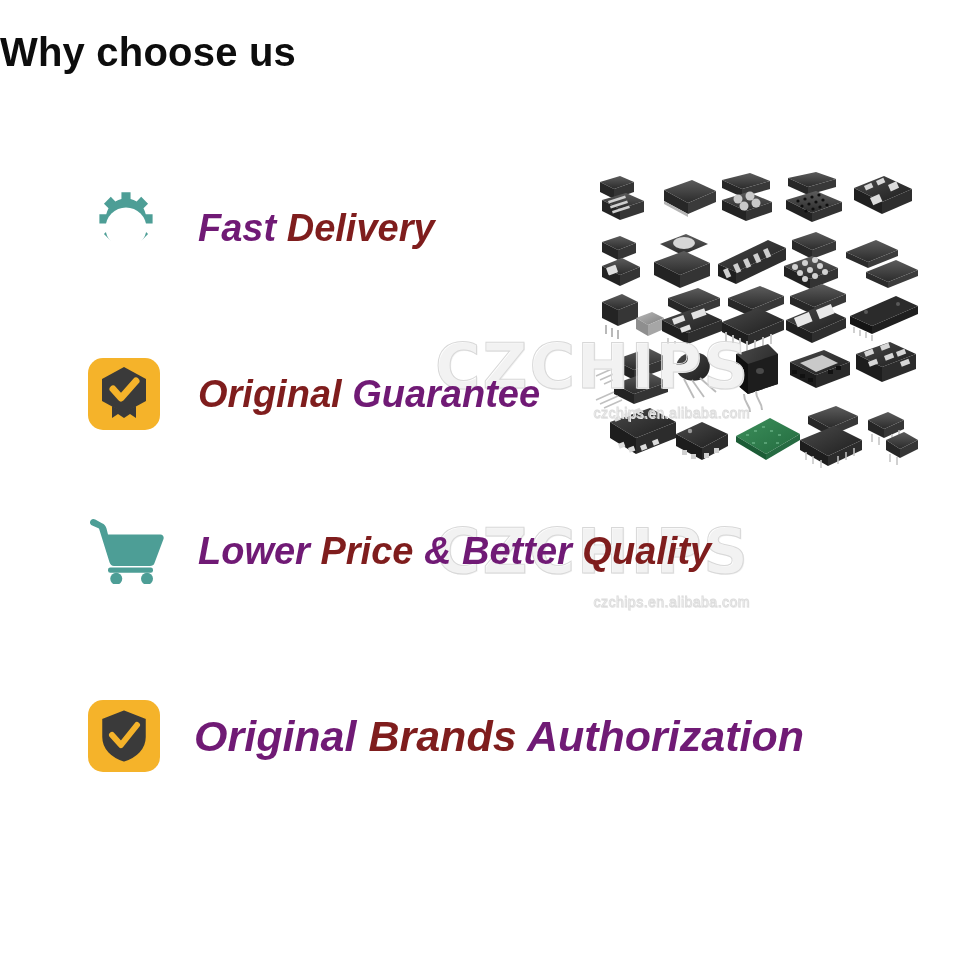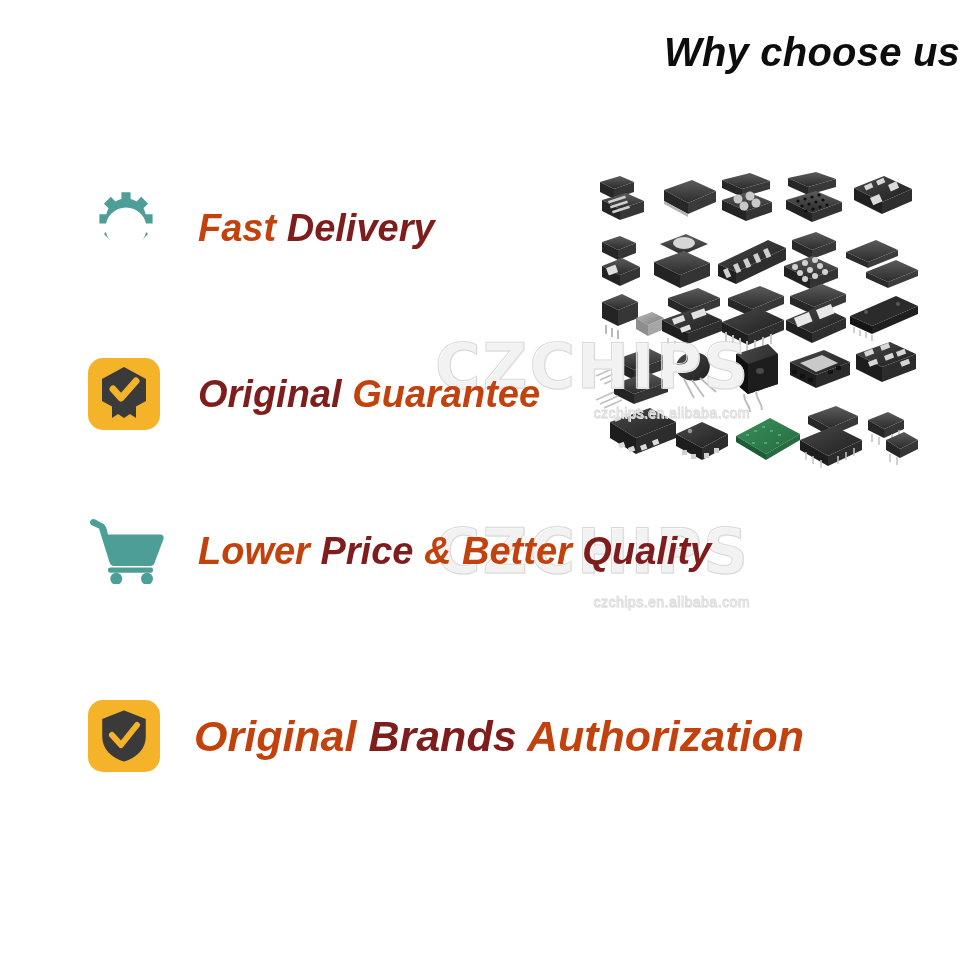--- a/index.html
+++ b/index.html
@@ -17,24 +17,23 @@
     background: #ffffff;
     overflow: hidden;
   }
 
   
   #page-title {
     position: absolute;
     left: 0;
     top: 30px;
     width: 960px;
-    text-align: right;
+    text-align: left;
     font-size: 40px;
     font-weight: bold;
-    font-style: italic;
     color: #0d0d0d;
     letter-spacing: 0.2px;
   }
 
   
   .watermark {
     position: absolute;
     pointer-events: none;
     user-select: none;
     text-align: right;
@@ -94,21 +93,21 @@
     color: #0d0d0d;
     white-space: nowrap;
     line-height: 1;
   }
   #feature-row-1 .feature-label { font-size: 38px; margin-left: 18px; }
   #feature-row-2 .feature-label { font-size: 38px; margin-left: 18px; }
   #feature-row-3 .feature-label { font-size: 38px; margin-left: 18px; }
   #feature-row-4 .feature-label { font-size: 43px; margin-left: 14px; }
 
   .hl { color: #7f1d1d; }
-  .neutral { color: #c2410c; }
+  .neutral { color: #701a75; }
 
   
   .tile {
     width: 72px;
     height: 72px;
     border-radius: 15px;
     background: #f5b32a;
     display: flex;
     align-items: center;
     justify-content: center;

